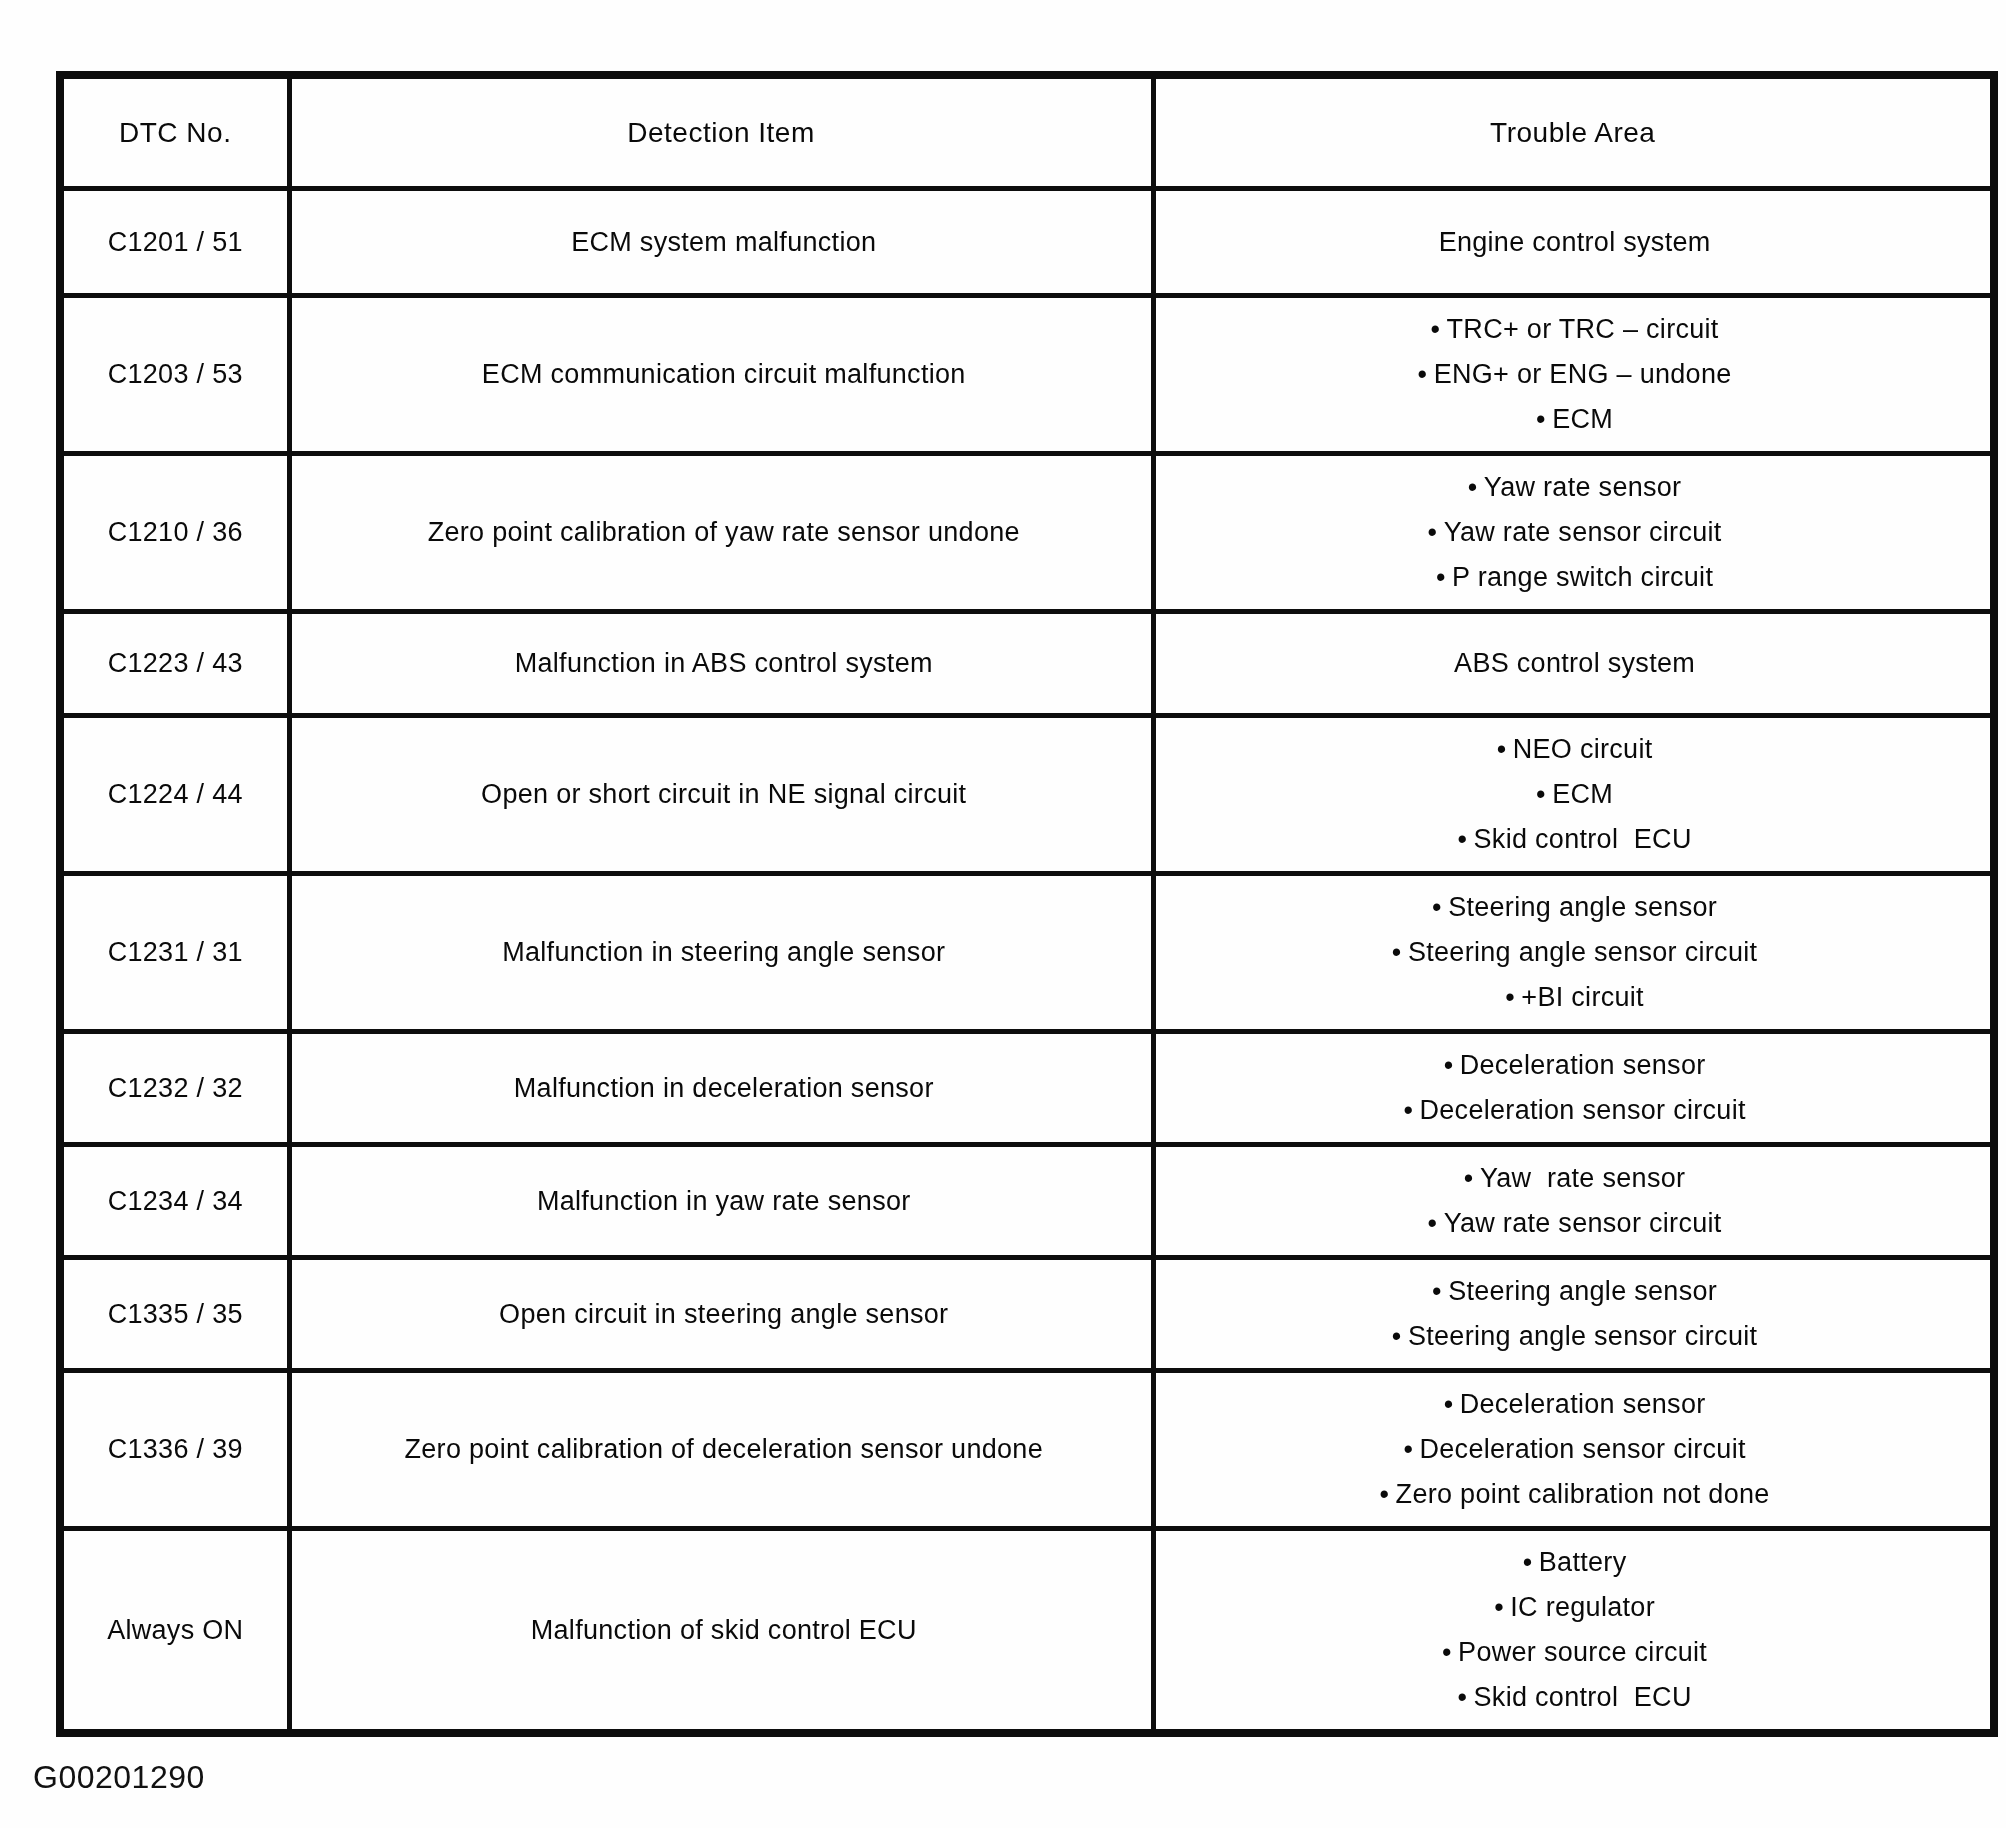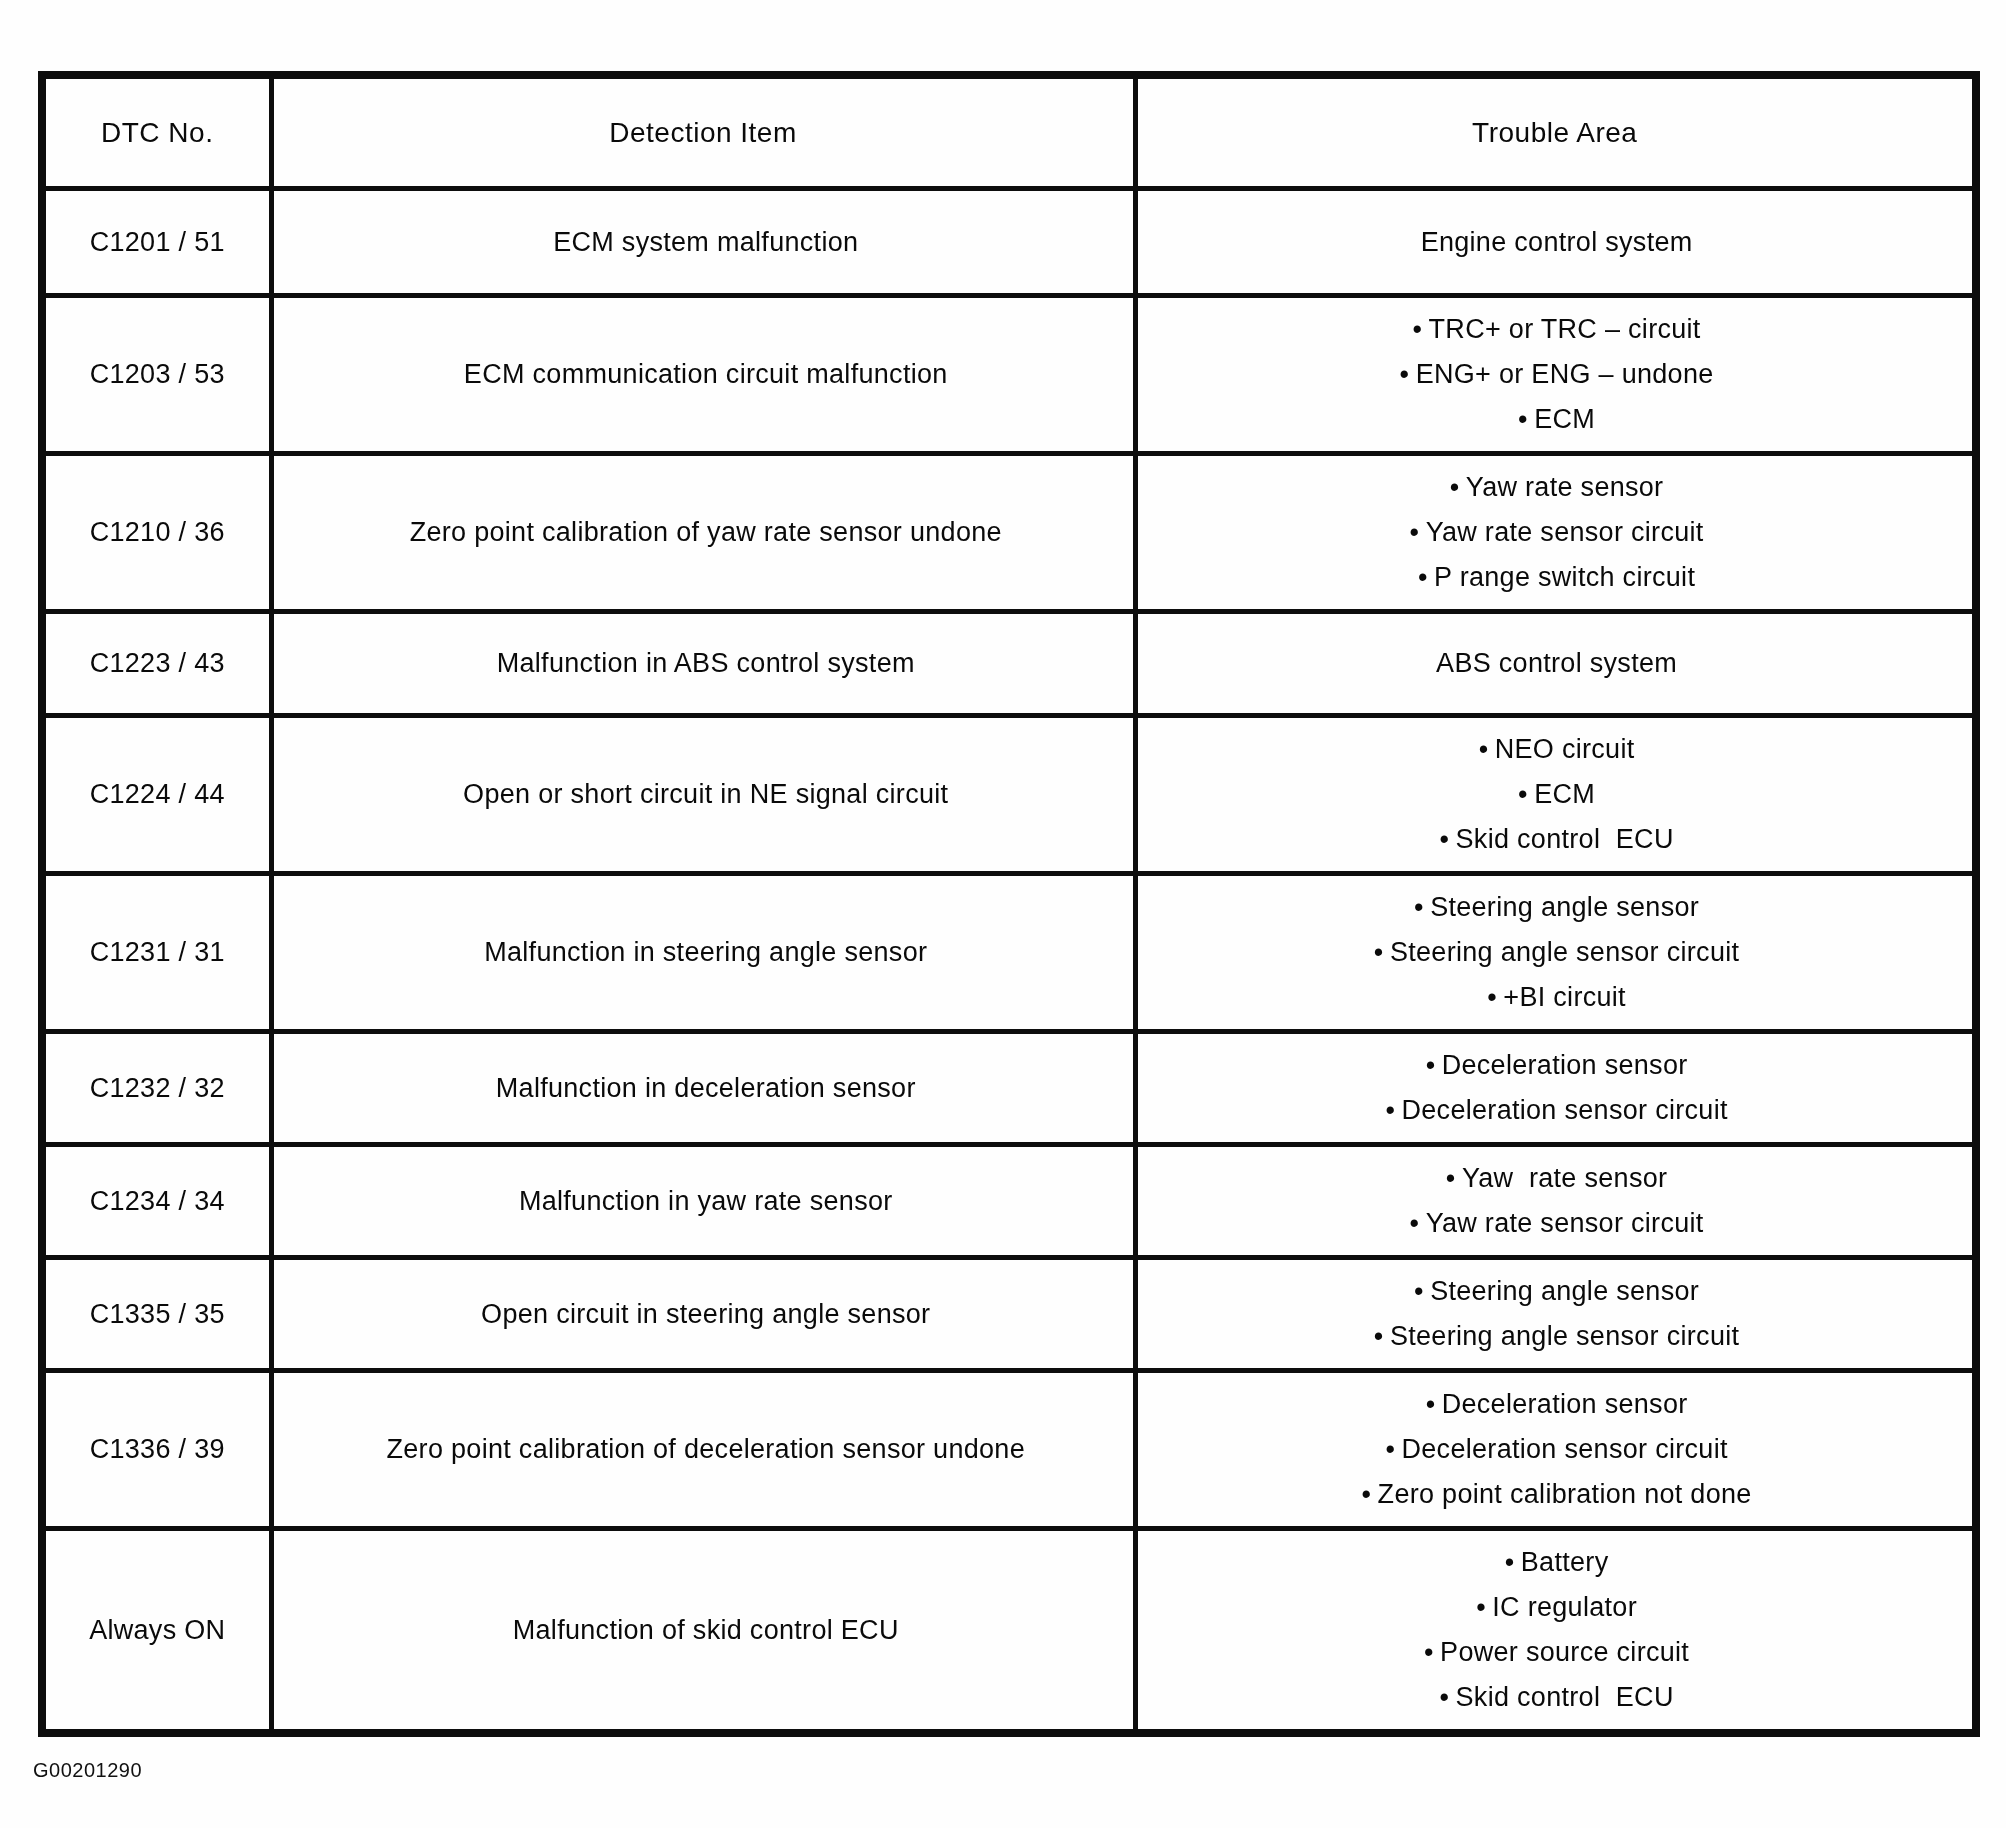--- a/index.html
+++ b/index.html
@@ -11,21 +11,21 @@
     position: relative;
     width: 2006px;
     height: 1828px;
     background: #fefefe;
     font-family: "Liberation Sans", "DejaVu Sans", sans-serif;
     color: #0a0a0a;
     overflow: hidden;
   }
   table.dtc-table {
     position: absolute;
-    left: 38px;
+    left: 56px;
     top: 71px;
     width: 1934px;
     border-collapse: collapse;
     table-layout: fixed;
     background: #fefefe;
     border-radius: 27px;
   }
   table.dtc-table, table.dtc-table th, table.dtc-table td {
     border: 5.4px solid #0d0d0d;
   }
@@ -86,21 +86,21 @@
   tbody tr:nth-child(8)  { height: 107px; }
   tbody tr:nth-child(9)  { height: 104px; }
   tbody tr:nth-child(10) { height: 106px; }
   tbody tr:nth-child(11) { height: 147px; }
   tbody tr:nth-child(12) { height: 187px; }
 
   .footer-code {
     position: absolute;
     left: 33px;
     top: 1759px;
-    font-size: 20px;
+    font-size: 32px;
     letter-spacing: 0.5px;
     color: #111;
   }
 </style>
 </head>
 <body>
 
 <div class="page">
   <table class="dtc-table">
     <colgroup>

